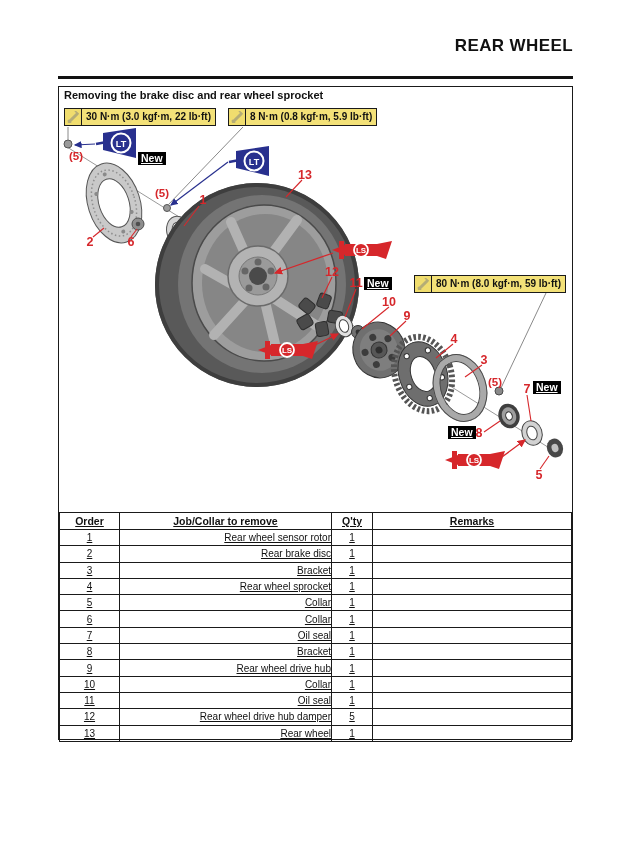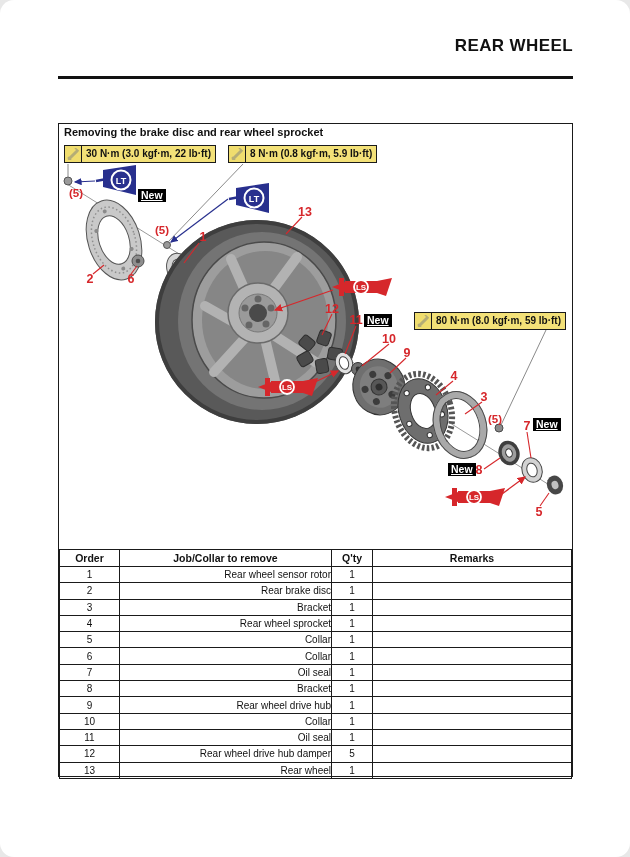--- a/index.html
+++ b/index.html
@@ -1,22 +1,22 @@
 <!DOCTYPE html>
 <html><head>
 <meta charset="utf-8">
 <style>
   html,body{margin:0;padding:0;background:#e8e8e8;}
   .page{position:relative;width:630px;height:857px;background:#ffffff;margin:0 auto;
-        font-family:"Liberation Sans",sans-serif;overflow:hidden;border-radius:14px;}
+        font-family:"Liberation Sans",sans-serif;overflow:hidden;}
   .page-title{position:absolute;top:36px;right:57px;font-size:17px;font-weight:bold;
         color:#111;letter-spacing:.4px;}
   .header-rule{position:absolute;left:58px;top:76px;width:515px;height:3px;background:#111;}
   .panel{position:absolute;left:58px;top:86px;width:515px;height:654px;
-        border:1.5px solid #1a1a1a;box-sizing:border-box;margin-top:37px;}
+        border:1.5px solid #1a1a1a;box-sizing:border-box;}
   .panel-title{position:absolute;left:5px;top:2px;font-size:11px;font-weight:bold;color:#111;}
   .diagram{position:absolute;left:0;top:0;width:512px;height:425px;}
   .diagram svg.scene{position:absolute;left:0;top:0;}
   
   .torque{position:absolute;display:flex;align-items:stretch;height:18px;
         background:#f3e178;border:1.2px solid #1a1a1a;box-sizing:border-box;}
   .torque .wicon{width:16px;border-right:1px solid #1a1a1a;display:flex;
         align-items:center;justify-content:center;background:#f0dd6e;}
   .torque .ttext{padding:0 4px;font-size:10px;font-weight:bold;line-height:15px;
         white-space:nowrap;color:#111;}
@@ -26,21 +26,21 @@
   
   .pn{position:absolute;transform:translate(-50%,-50%);color:#d6272b;font-weight:bold;
         font-size:12.5px;white-space:nowrap;}
   .qm{position:absolute;transform:translate(-50%,-50%);color:#d6272b;font-weight:bold;
         font-size:11.5px;white-space:nowrap;}
   .lticon,.lsicon{position:absolute;}
   
   .parts-table{position:absolute;left:0;top:425px;width:512px;border-collapse:collapse;
         table-layout:fixed;font-size:10px;color:#111;}
   .parts-table th,.parts-table td{border:1px solid #1a1a1a;padding:0;height:15.3px;
-        overflow:hidden;white-space:nowrap;}
+        overflow:hidden;white-space:nowrap;text-decoration:underline;}
   .parts-table th{font-size:10.5px;font-weight:bold;text-align:center;height:16px;}
   .parts-table td.c-order,.parts-table td.c-qty{text-align:center;}
   .parts-table td.c-job{text-align:right;padding-left:8px;}
 </style>
 </head>
 <body>
 
 <div class="page">
 
   <div class="page-title">REAR WHEEL</div>

